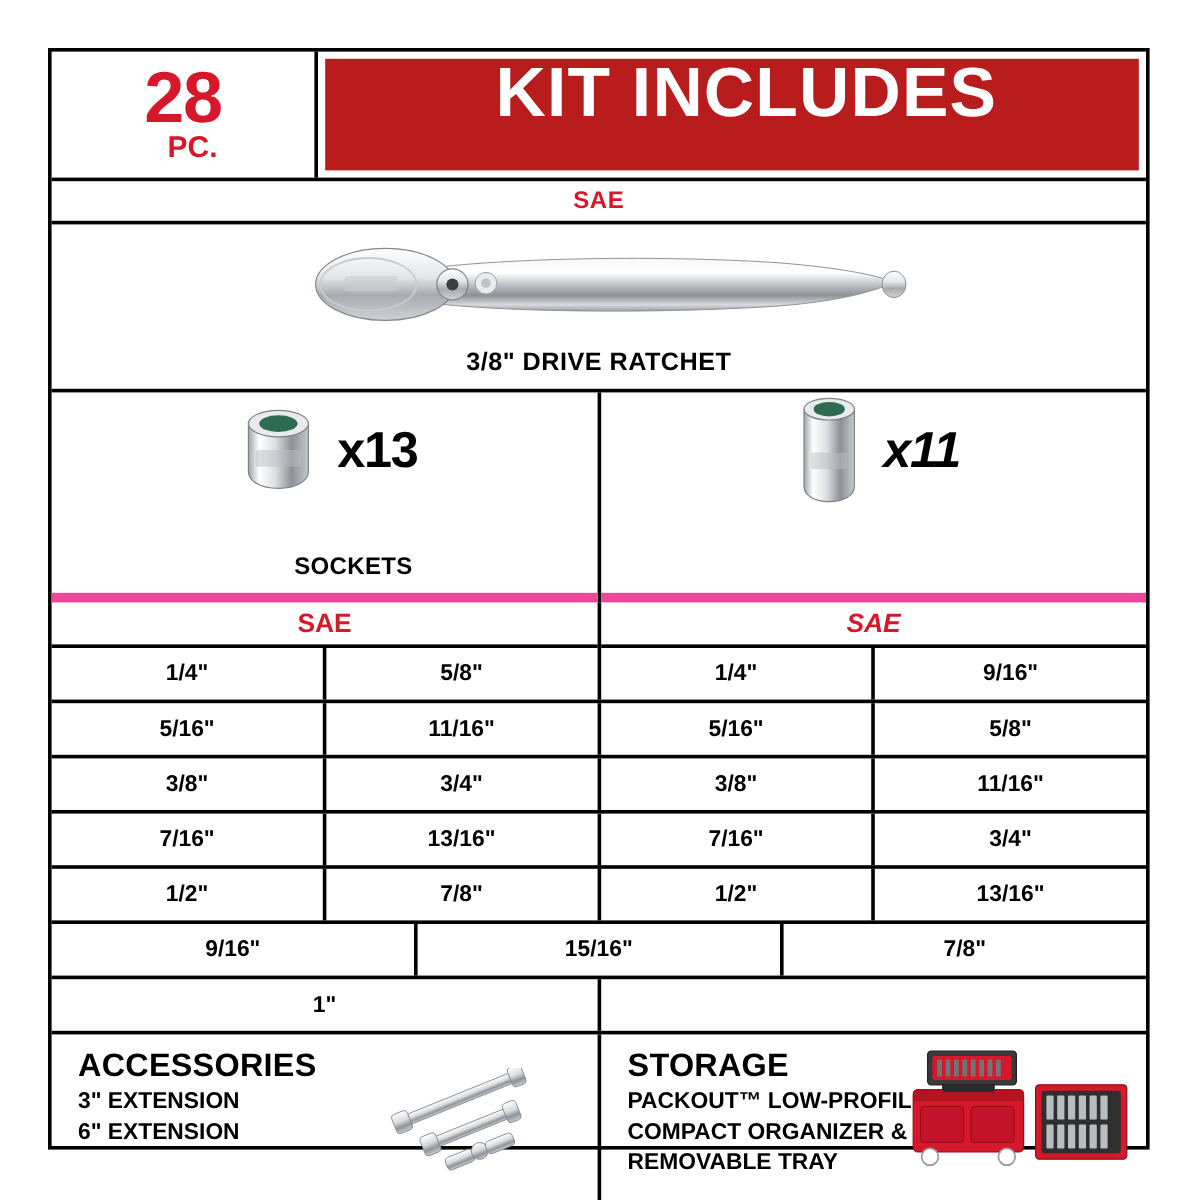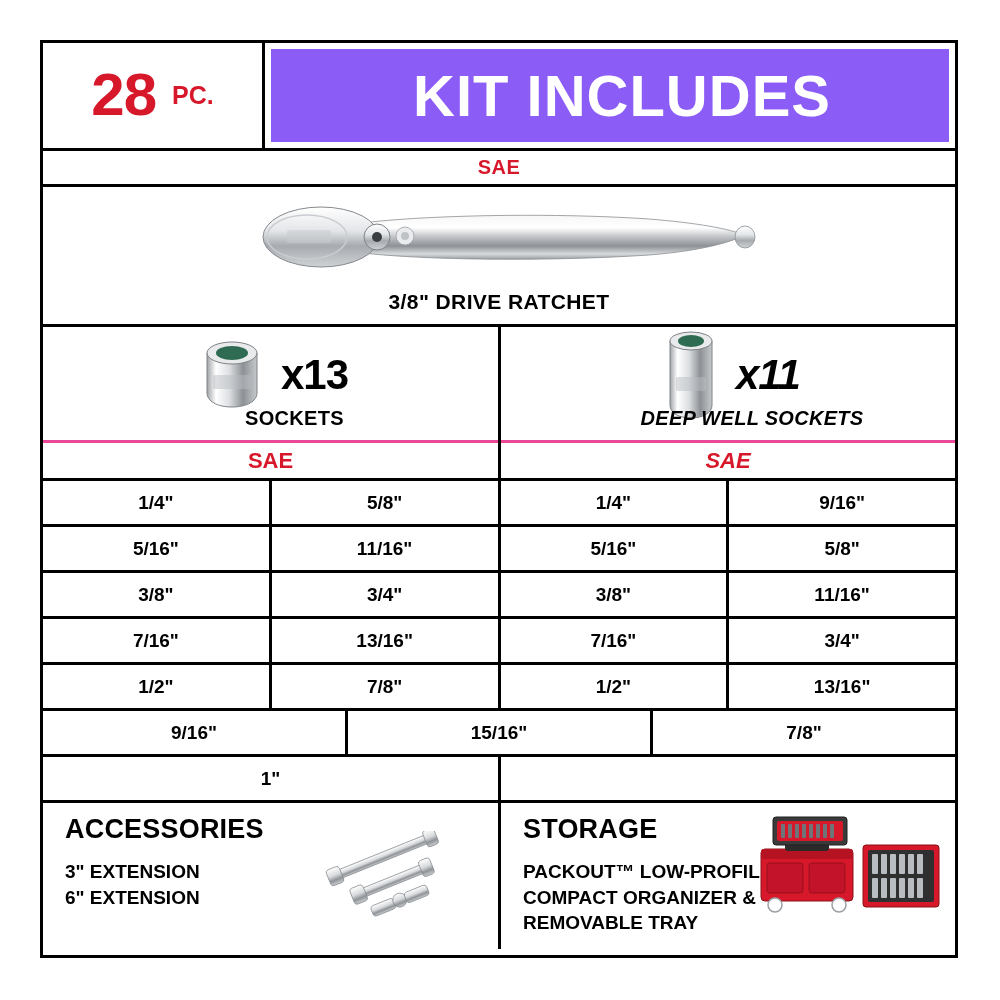--- a/index.html
+++ b/index.html
@@ -30,21 +30,21 @@
     display: flex;
     height: 108px;
     border-bottom: 3px solid #000000;
     box-sizing: border-box;
   }
   .pc-box {
     width: 222px;
     border-right: 3px solid #000000;
     box-sizing: border-box;
     display: flex;
-    flex-direction: row;
+    flex-direction: column;
     align-items: center;
     justify-content: center;
     padding-bottom: 2px;
   }
   .pc-count {
     font-size: 60px;
     font-weight: bold;
     color: #d7182a;
     line-height: 0.95;
     letter-spacing: -1px;
@@ -52,23 +52,23 @@
   .pc-label {
     font-size: 25px;
     font-weight: bold;
     color: #d7182a;
     line-height: 1;
     margin-top: 1px;
     margin-left: 16px;
   }
   .kit-banner {
     flex: 1;
-    background: #8b5cf6;
-    display: flex;
-    align-items: center;
+    background: #b91c1c;
+    display: flex;
+    align-items: flex-start;
     justify-content: center;
     margin: 6px 6px 6px 6px;
     padding-left: 24px;
   }
   .kit-banner-text {
     color: #ffffff;
     font-size: 58px;
     font-weight: bold;
     letter-spacing: 1px;
     line-height: 1;
@@ -124,22 +124,22 @@
     width: 458px;
     border-right: 3px solid #000000;
     box-sizing: border-box;
   }
   .col-right {
     flex: 1;
     box-sizing: border-box;
     font-style: italic;
   }
   .sock-head {
-    height: 116px;
-    border-bottom: 3px solid #ec4899;
+    height: 175px;
+    border-bottom: 8px solid #ec4899;
     box-sizing: border-box;
     position: relative;
   }
   .sock-head .art-line {
     display: flex;
     align-items: center;
     justify-content: center;
     height: 95px;
     gap: 10px;
   }
@@ -230,21 +230,21 @@
     flex: 1;
     box-sizing: border-box;
     padding: 12px 10px 0 22px;
     position: relative;
   }
   .panel-title {
     font-size: 27px;
     font-weight: bold;
     letter-spacing: 0.2px;
     line-height: 1.05;
-    margin-bottom: 16px;
+    margin-bottom: 3px;
   }
   .panel-list {
     font-size: 19px;
     font-weight: bold;
     line-height: 1.33;
     max-width: 250px;
   }
   .acc-art {
     position: absolute;
     right: 18px;
@@ -352,21 +352,20 @@
                 <stop offset="100%" stop-color="#c6c9cc"></stop>
               </linearGradient>
             </defs>
             <path d="M14,16 L56,16 L56,80 C56,88 47,93 35,93 C23,93 14,88 14,80 Z" fill="url(#sg2)" stroke="#7e8286" stroke-width="1"></path>
             <ellipse cx="35" cy="16" rx="21" ry="9" fill="#e8eaec" stroke="#7e8286" stroke-width="1"></ellipse>
             <ellipse cx="35" cy="16" rx="13" ry="6" fill="#2f6b52"></ellipse>
             <rect x="20" y="52" width="30" height="14" rx="2" fill="#b9bdc1" opacity="0.5"></rect>
           </svg>
           <span class="qty">x11</span>
         </div>
-        <div class="sock-caption">DEEP WELL SOCKETS</div>
       </div>
     </div>
   </div>
 
   <div class="two-col">
     <div class="col-left">
       <div class="sub-sae">SAE</div>
     </div>
     <div class="col-right">
       <div class="sub-sae">SAE</div>

